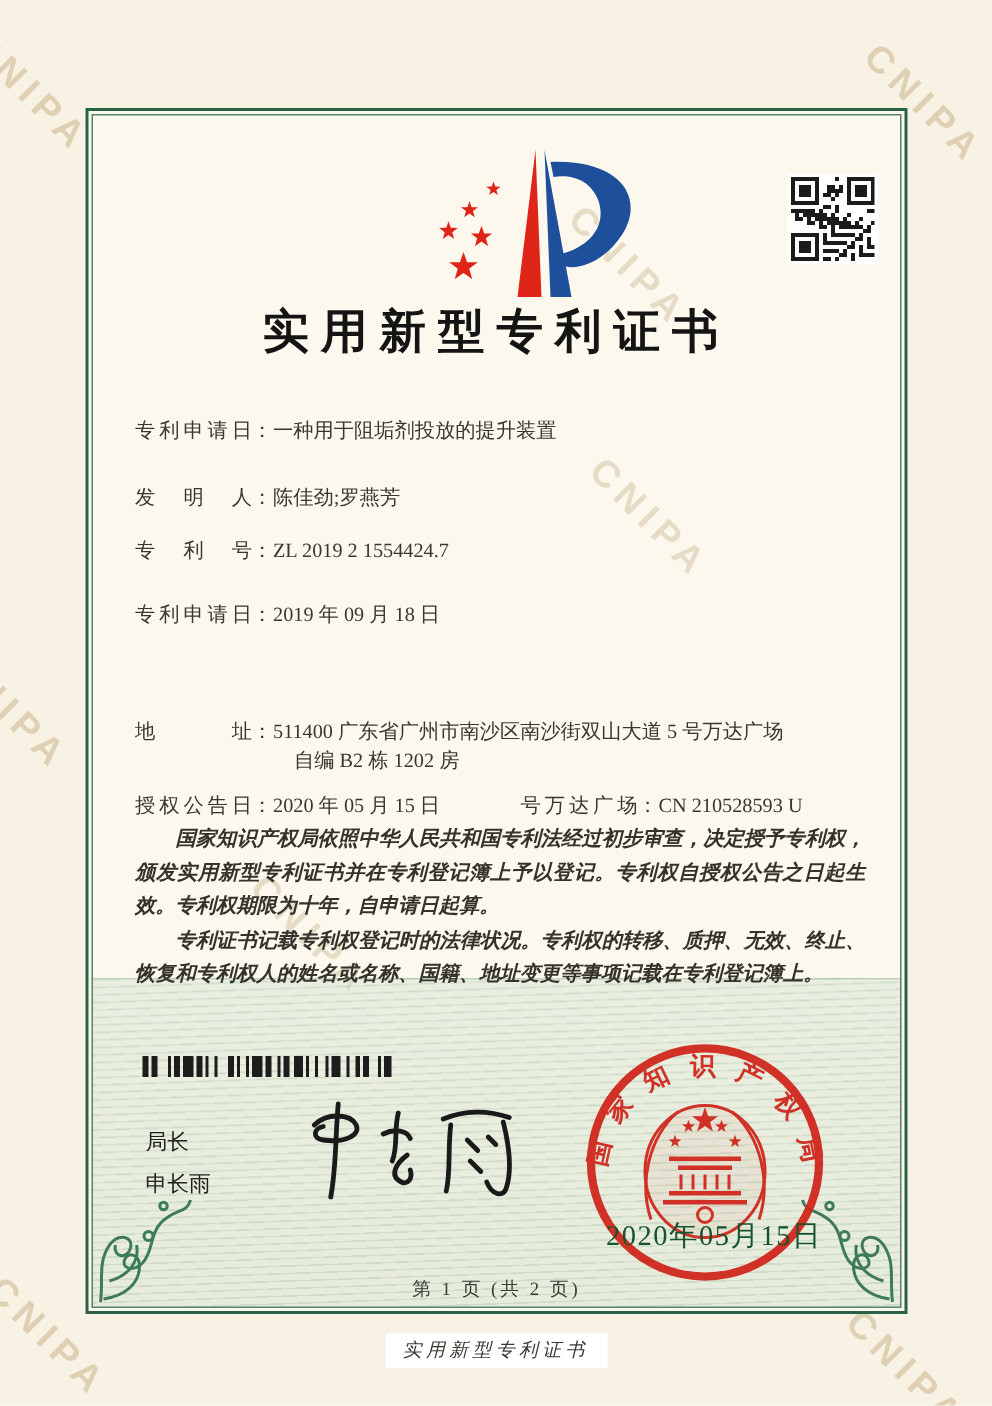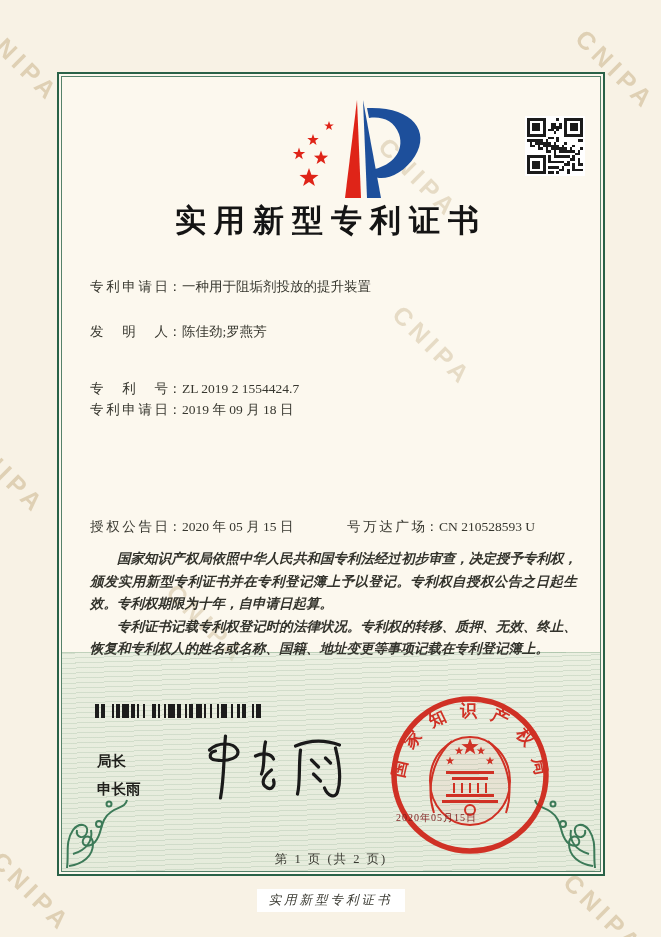--- a/index.html
+++ b/index.html
@@ -51,28 +51,28 @@
     border-top:1px solid rgba(124,160,130,.35);
     background:
       repeating-linear-gradient(178deg, rgba(118,156,124,.20) 0 1px, rgba(118,156,124,0) 1px 5px),
       linear-gradient(180deg, rgba(216,229,210,.50), rgba(206,222,200,.48));
   }
   .flourish { position:absolute; z-index:2; }
   .flourish.bl { left:4px; bottom:4px; }
   .flourish.br { right:4px; bottom:4px; transform:scaleX(-1); }
   .barcode { position:absolute; left:36px; top:630px; height:14px; display:flex; align-items:stretch; z-index:3; }
   .barcode span { display:block; height:100%; }
-  .signer { position:absolute; left:38px; z-index:3; font-family:"Liberation Sans","DejaVu Sans",sans-serif; font-weight:700; font-size:14.5px; color:#20201c; }
+  .signer { position:absolute; left:38px; z-index:3; font-family:"Liberation Sans","DejaVu Sans",sans-serif; font-weight:400; font-size:14.5px; color:#20201c; }
   .signer.role { top:678px; }
   .signer.name { top:706px; }
   .signature { position:absolute; left:138px; top:656px; z-index:3; }
   .seal { position:absolute; left:329px; top:619px; width:164px; height:164px; z-index:4; }
   .seal-date {
-    position:absolute; left:337px; top:737px; width:160px; z-index:5;
-    font-size:10px; letter-spacing:1px; color:#7f1d1d;
+    position:absolute; left:337px; top:737px; width:160px; text-align:center; z-index:5;
+    font-size:19px; letter-spacing:1px; color:#14532d;
   }
   .page-no { position:absolute; left:0; top:777px; width:100%; text-align:center; font-size:12.5px; color:#3a3a32; z-index:3; letter-spacing:2px; }
   .footer-note {
     position:absolute; top:889px; left:50%; transform:translateX(-50%);
     background:#ffffff; padding:3px 12px; font-size:12.5px; letter-spacing:3px;
     color:#3a3a32; z-index:2; font-style:italic;
   }
 </style>
 </head>
 <body>
@@ -251,27 +251,30 @@
   </div>
 
   <div class="title">实用新型专利证书</div>
 
   <div class="frow" style="top:203px">
     <span class="flabel">专利申请日</span><span class="fcolon">：</span><span class="fvalue">一种用于阻垢剂投放的提升装置</span>
   </div>
   <div class="frow" style="top:248px">
     <span class="flabel">发明人</span><span class="fcolon">：</span><span class="fvalue">陈佳劲;罗燕芳</span>
   </div>
-  <div class="frow" style="top:305px">
+  <div class="frow" style="top:283px">
     <span class="flabel">专利号</span><span class="fcolon">：</span><span class="fvalue">ZL 2019 2 1554424.7</span>
   </div>
   <div class="frow" style="top:326px">
     <span class="flabel">专利申请日</span><span class="fcolon">：</span><span class="fvalue">2019 年 09 月 18 日</span>
   </div>
-  <div class="frow" style="top:443px">
+  <div class="frow" style="top:404px">
+    <span class="flabel">地址</span><span class="fcolon">：</span><span class="fvalue"><span>511400 广东省广州市南沙区南沙街双山大道 5 号万达广场</span><span class="fvalue2">自编 B2 栋 1202 房</span></span>
+  </div>
+  <div class="frow" style="top:453px">
     <span class="flabel">授权公告日</span><span class="fcolon">：</span><span class="fvalue">2020 年 05 月 15 日</span>
     <span class="fpair2">
       <span class="flabel">号万达广场</span><span class="fcolon">：</span><span class="fvalue">CN 210528593 U</span>
     </span>
   </div>
 
   <div class="legal">
     <p>国家知识产权局依照中华人民共和国专利法经过初步审查，决定授予专利权，颁发实用新型专利证书并在专利登记簿上予以登记。专利权自授权公告之日起生效。专利权期限为十年，自申请日起算。</p>
     <p>专利证书记载专利权登记时的法律状况。专利权的转移、质押、无效、终止、恢复和专利权人的姓名或名称、国籍、地址变更等事项记载在专利登记簿上。</p>
   </div>

